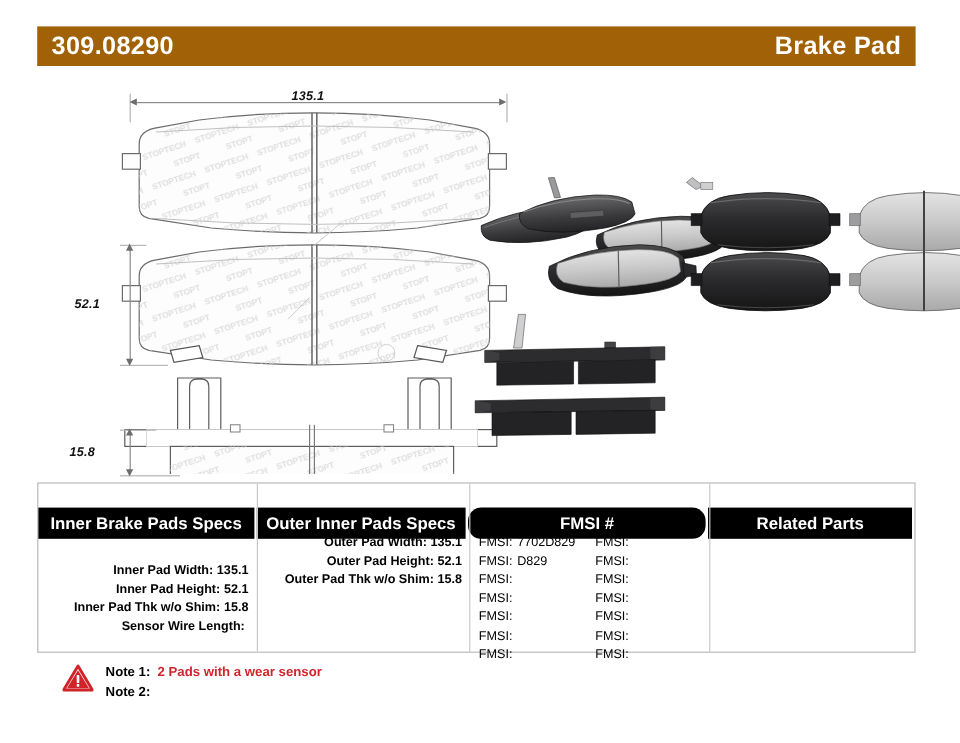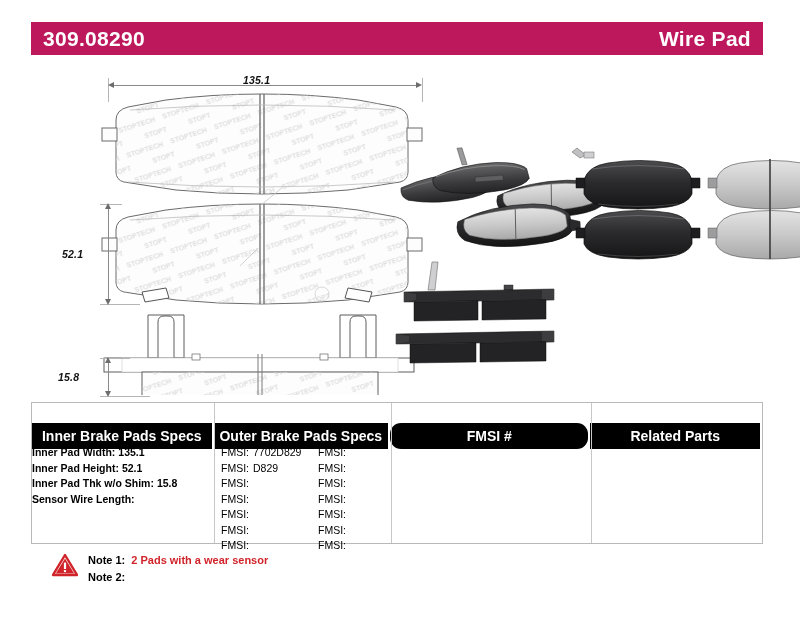--- a/index.html
+++ b/index.html
@@ -1,21 +1,21 @@
 <!DOCTYPE html>
 <html><head>
 <meta charset="utf-8">
 <style>
   html,body{margin:0;padding:0;background:#fff;}
   body{width:800px;height:619px;position:relative;overflow:hidden;
        font-family:"Liberation Sans",sans-serif;color:#000;}
 
   
   .header-bar{position:absolute;left:31px;top:22px;width:732px;height:33px;
-    background:#be185d;display:flex;align-items:center;justify-content:space-between;
+    background:#a16207;display:flex;align-items:center;justify-content:space-between;
     padding:0 12px;box-sizing:border-box;}
   .header-bar .part-no{color:#fff;font-size:21px;font-weight:bold;letter-spacing:.3px;}
   .header-bar .prod-type{color:#fff;font-size:21px;font-weight:bold;letter-spacing:.3px;}
 
   
   .drawing-area{position:absolute;left:0;top:60px;width:800px;height:335px;}
 
   .dim-label{position:absolute;font-size:10.5px;font-weight:bold;font-style:italic;
     color:#111;letter-spacing:.2px;}
 
@@ -46,21 +46,21 @@
   .col-inner{width:181px;}
   .col-outer{width:176px;}
   .col-fmsi{width:200px;border-radius:11px;}
   .col-related{width:171px;}
 
   .vdiv{position:absolute;top:0;width:1px;background:#c7c7c7;height:100%;}
 
   .spec-body{position:absolute;left:0;top:36px;width:100%;display:flex;
     box-sizing:border-box;}
   .spec-col{box-sizing:border-box;padding-top:6px;}
-  .spec-col.inner{width:183px;padding-right:8px;}
+  .spec-col.inner{width:183px;text-align:right;padding-right:8px;margin-top:23px;}
   .spec-col.outer{width:178px;text-align:right;padding-right:8px;}
   .spec-col.fmsi{width:200px;padding-left:6px;}
   .spec-col.related{width:171px;padding-left:14px;}
 
   .spec-row{font-size:10.5px;font-weight:bold;line-height:15.5px;white-space:nowrap;}
   .spec-row .val{margin-left:3px;}
 
   .fmsi-grid{display:flex;}
   .fmsi-sub{width:100px;}
   .fmsi-row{font-size:10.5px;font-weight:normal;line-height:15.5px;white-space:nowrap;}
@@ -71,21 +71,21 @@
   .warn-icon{width:26px;height:24px;margin-right:10px;margin-top:1px;flex:0 0 auto;}
   .note-lines{}
   .note-line{font-size:11px;font-weight:bold;line-height:17px;white-space:nowrap;}
   .note-line .note-val{color:#d0242a;margin-left:6px;text-align:center;}
 </style>
 </head>
 <body>
 
 <div class="header-bar">
   <span class="part-no">309.08290</span>
-  <span class="prod-type">Wire Pad</span>
+  <span class="prod-type">Brake Pad</span>
 </div>
 
 <div class="drawing-area">
 
   <svg class="svg-draw" width="800" height="335" viewBox="0 0 800 335">
     <defs>
       <pattern id="wm" width="46" height="26" patternUnits="userSpaceOnUse" patternTransform="rotate(-18)">
         <text x="0" y="11" font-family="Liberation Sans, sans-serif" font-size="7" font-weight="bold" fill="#d8d8d8">STOPTECH</text>
         <text x="23" y="24" font-family="Liberation Sans, sans-serif" font-size="7" font-weight="bold" fill="#d8d8d8">STOPTECH</text>
       </pattern>
@@ -270,21 +270,21 @@
   <div class="dim-line-v" style="left:108px;top:300px;height:34px;"></div>
   <div class="arrow up" style="left:105px;top:297px;"></div>
   <div class="arrow down" style="left:105px;top:331px;"></div>
   <div class="dim-label" style="left:58px;top:311px;">15.8</div>
 </div>
 
 <div class="spec-table">
 
   <div class="spec-head">
     <div class="cell col-inner">Inner Brake Pads Specs</div>
-    <div class="cell col-outer">Outer Brake Pads Specs</div>
+    <div class="cell col-outer">Outer Inner Pads Specs</div>
     <div class="cell col-fmsi">FMSI #</div>
     <div class="cell col-related">Related Parts</div>
   </div>
 
   <div class="vdiv" style="left:182px;"></div>
   <div class="vdiv" style="left:359px;"></div>
   <div class="vdiv" style="left:559px;"></div>
 
   <div class="spec-body">
 
@@ -296,20 +296,31 @@
         <span>Inner Pad Height:</span><span class="val">52.1</span>
       </div>
       <div class="spec-row">
         <span>Inner Pad Thk w/o Shim:</span><span class="val">15.8</span>
       </div>
       <div class="spec-row">
         <span>Sensor Wire Length:</span><span class="val"></span>
       </div>
     </div>
 
+    <div class="spec-col outer">
+      <div class="spec-row">
+        <span>Outer Pad Width:</span><span class="val">135.1</span>
+      </div>
+      <div class="spec-row">
+        <span>Outer Pad Height:</span><span class="val">52.1</span>
+      </div>
+      <div class="spec-row">
+        <span>Outer Pad Thk w/o Shim:</span><span class="val">15.8</span>
+      </div>
+    </div>
 
     <div class="spec-col fmsi">
       <div class="fmsi-grid">
         <div class="fmsi-sub">
           <div class="fmsi-row"><span>FMSI:</span><span class="val">7702D829</span></div>
           <div class="fmsi-row"><span>FMSI:</span><span class="val">D829</span></div>
           <div class="fmsi-row"><span>FMSI:</span><span class="val"></span></div>
           <div class="fmsi-row"><span>FMSI:</span><span class="val"></span></div>
           <div class="fmsi-row"><span>FMSI:</span><span class="val"></span></div>
           <div class="fmsi-row"><span>FMSI:</span><span class="val"></span></div>

